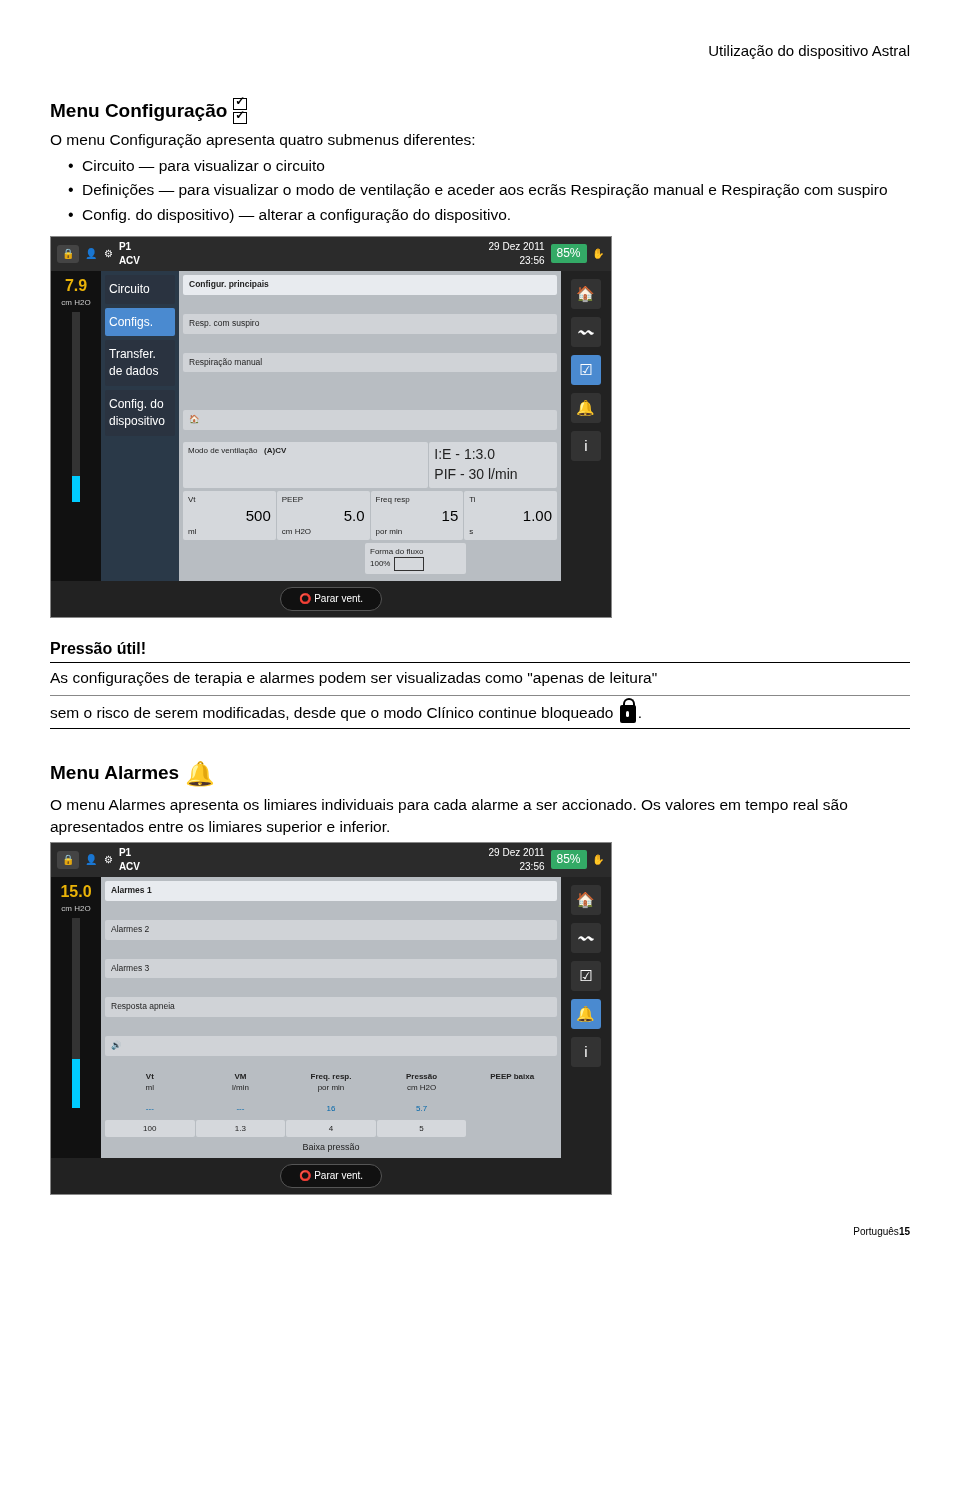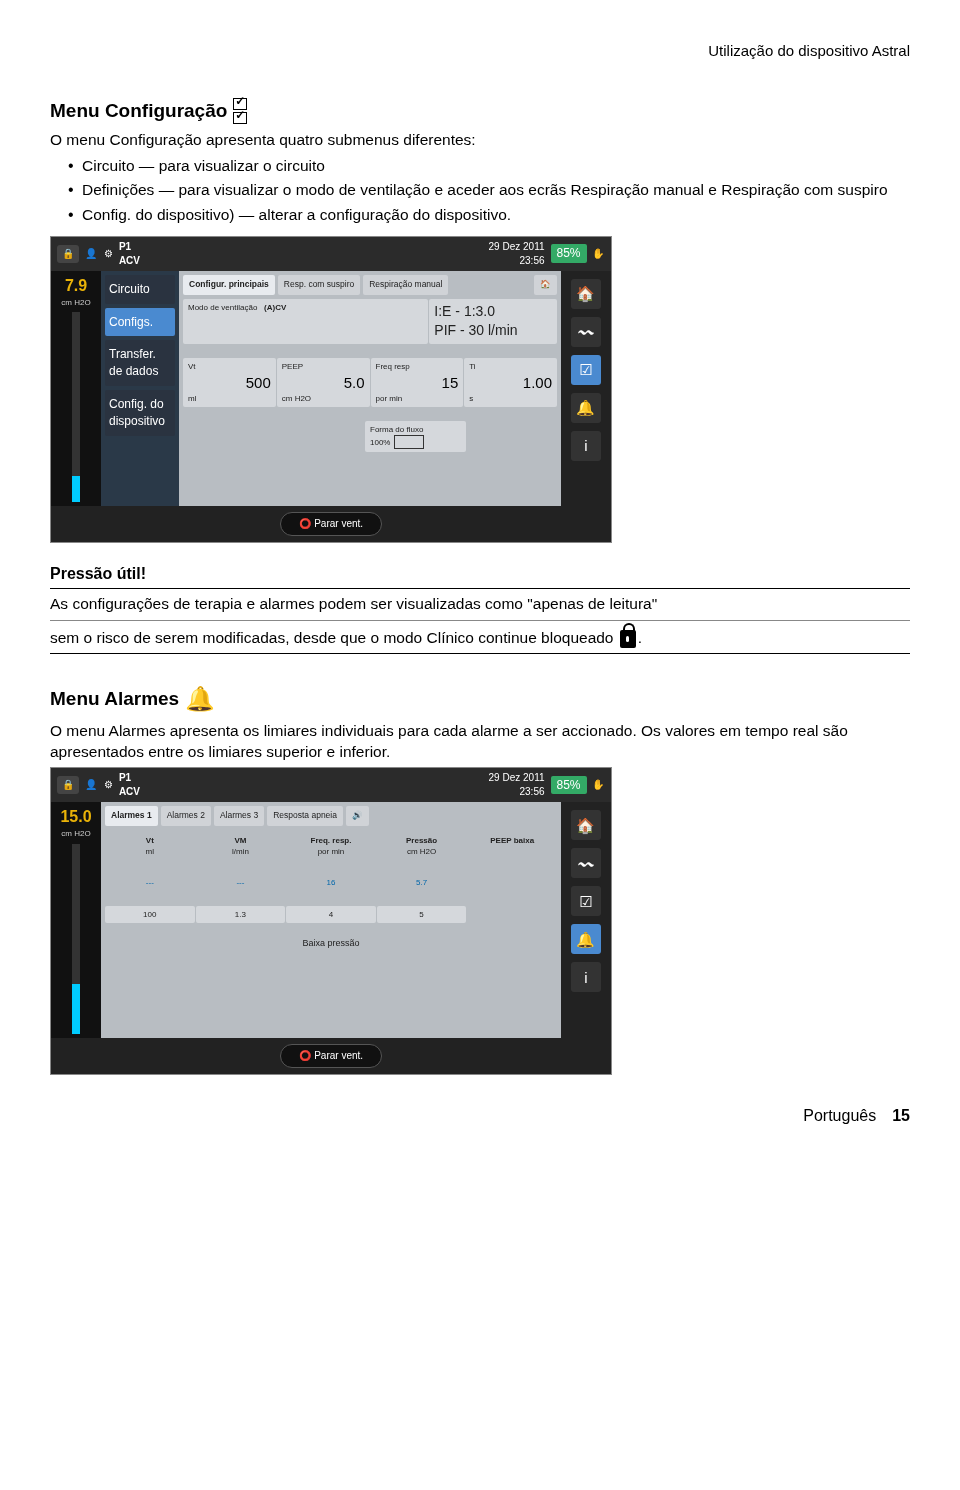--- a/index.html
+++ b/index.html
@@ -33,41 +33,41 @@
   .ss-left{width:46px; background:#111; padding:4px 2px; text-align:center; position:relative;}
   .ss-left .val{color:#eab308; font-size:16px; font-weight:bold;}
   .ss-left .unit{font-size:8px; color:#ccc;}
   .ss-left .scale{margin-top:4px; height:190px; width:8px; background:#333; margin-left:auto;margin-right:auto; position:relative;}
   .ss-left .scale .bar{position:absolute; bottom:0; width:100%; background:#0cf;}
   .ss-sidebar{width:70px; background:#2a3948; display:flex; flex-direction:column; gap:4px; padding:4px;}
   .ss-tab{background:#3b5b7a; color:#fff; padding:6px 4px; font-size:12px; border-radius:2px; text-align:left;}
   .ss-tab.sel{background:#4a8ad0;}
   .ss-tab.dk{background:#2a3340;}
   .ss-main{flex:1; background:#b8bdc2; padding:4px;}
-  .ss-subtabs{display:flex; gap:3px; margin-bottom:4px;}
+  .ss-subtabs{display:flex; gap:19px; margin-bottom:12px;flex-direction:column;}
   .ss-sub{background:#d0d3d7; color:#222; padding:4px 6px; font-size:8.5px; border-radius:2px;}
   .ss-sub.sel{background:#e8ebef; font-weight:bold;}
-  .ss-row{display:flex; gap:1px; margin-bottom:14px;}
+  .ss-row{display:flex; gap:1px; margin-bottom:3px;}
   .ss-card{background:#d5d8dc; color:#222; padding:3px 5px; border-radius:2px; flex:1; font-size:8px;}
   .ss-card .lbl{font-size:8px;}
   .ss-card .v{font-size:15px; text-align:right; color:#000;}
   .ss-card .u{font-size:8px;}
   .ss-right{width:42px; background:#222; display:flex; flex-direction:column; gap:8px; padding:8px 4px; align-items:center;}
   .ss-ricon{width:30px; height:30px; background:#333; border-radius:3px; display:flex; align-items:center; justify-content:center; font-size:15px;}
   .ss-ricon.sel{background:#4a8ad0;}
   .ss-bottom{background:#222; padding:6px; display:flex; justify-content:center;}
   .ss-btn{background:#111; border:1px solid #555; border-radius:14px; padding:4px 18px; font-size:10px; color:#fff;}
   .tip-title{font-weight:bold; font-size:16px; margin-top:20px;}
   .tip-box{border-top:1px solid #000; border-bottom:1px solid #000; padding:4px 0; margin:2px 0 28px 0;}
   .tip-box .sep{border-top:1px solid #888; margin:6px 0;}
   .lock-inline{display:inline-block; width:16px; height:18px; background:#000; border-radius:2px; vertical-align:middle; position:relative; margin:0 2px;}
   .lock-inline::before{content:""; position:absolute; top:-7px; left:3px; width:8px; height:8px; border:2px solid #000; border-bottom:none; border-radius:6px 6px 0 0;}
   .lock-inline::after{content:""; position:absolute; top:6px; left:6px; width:3px; height:6px; background:#fff; border-radius:2px;}
   .bell-icon{font-size:24px; vertical-align:middle;}
-  .footer{display:flex; justify-content:flex-end; gap:16px; margin-top:30px; font-size:16px;}
+  .footer{display:flex; justify-content:flex-end; gap:0; margin-top:30px; font-size:10px;}
   .footer .pg{font-weight:bold;}
   .small-line{font-size:14px; color:#222;}
   .wave{display:inline-block; width:28px; height:12px; border:1px solid #333; position:relative;}
 </style>
 </head>
 <body>
 
 <div class="header-right">Utilização do dispositivo Astral</div>
 
 <h2>

